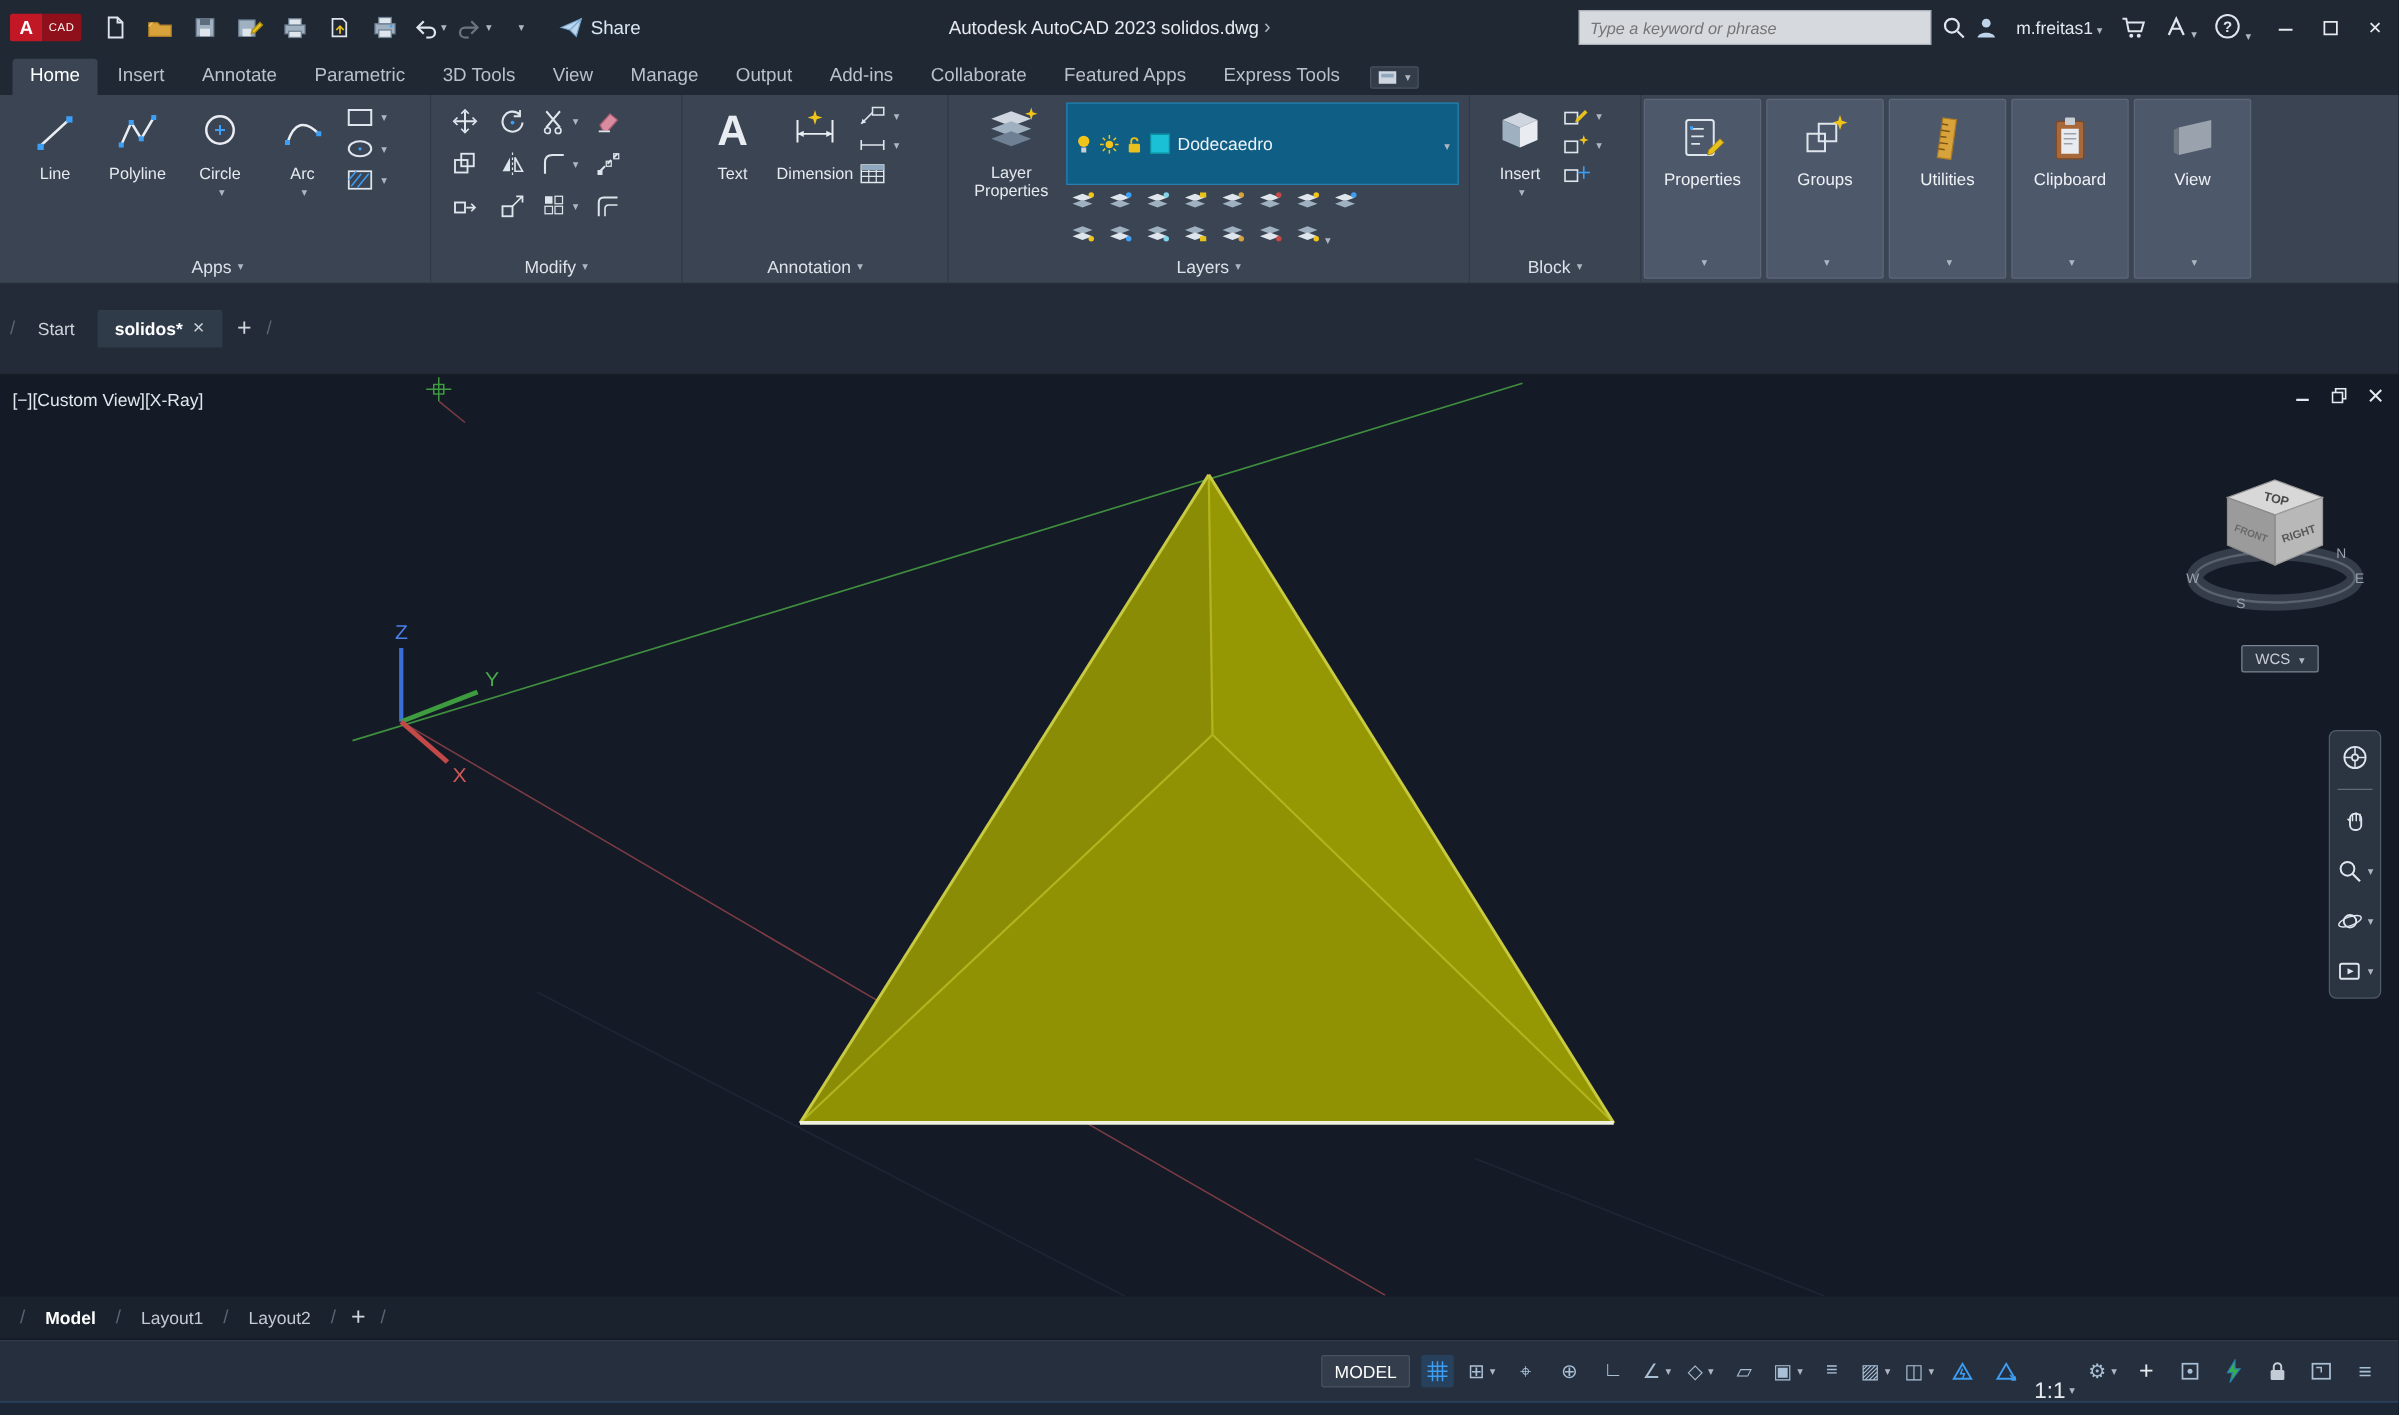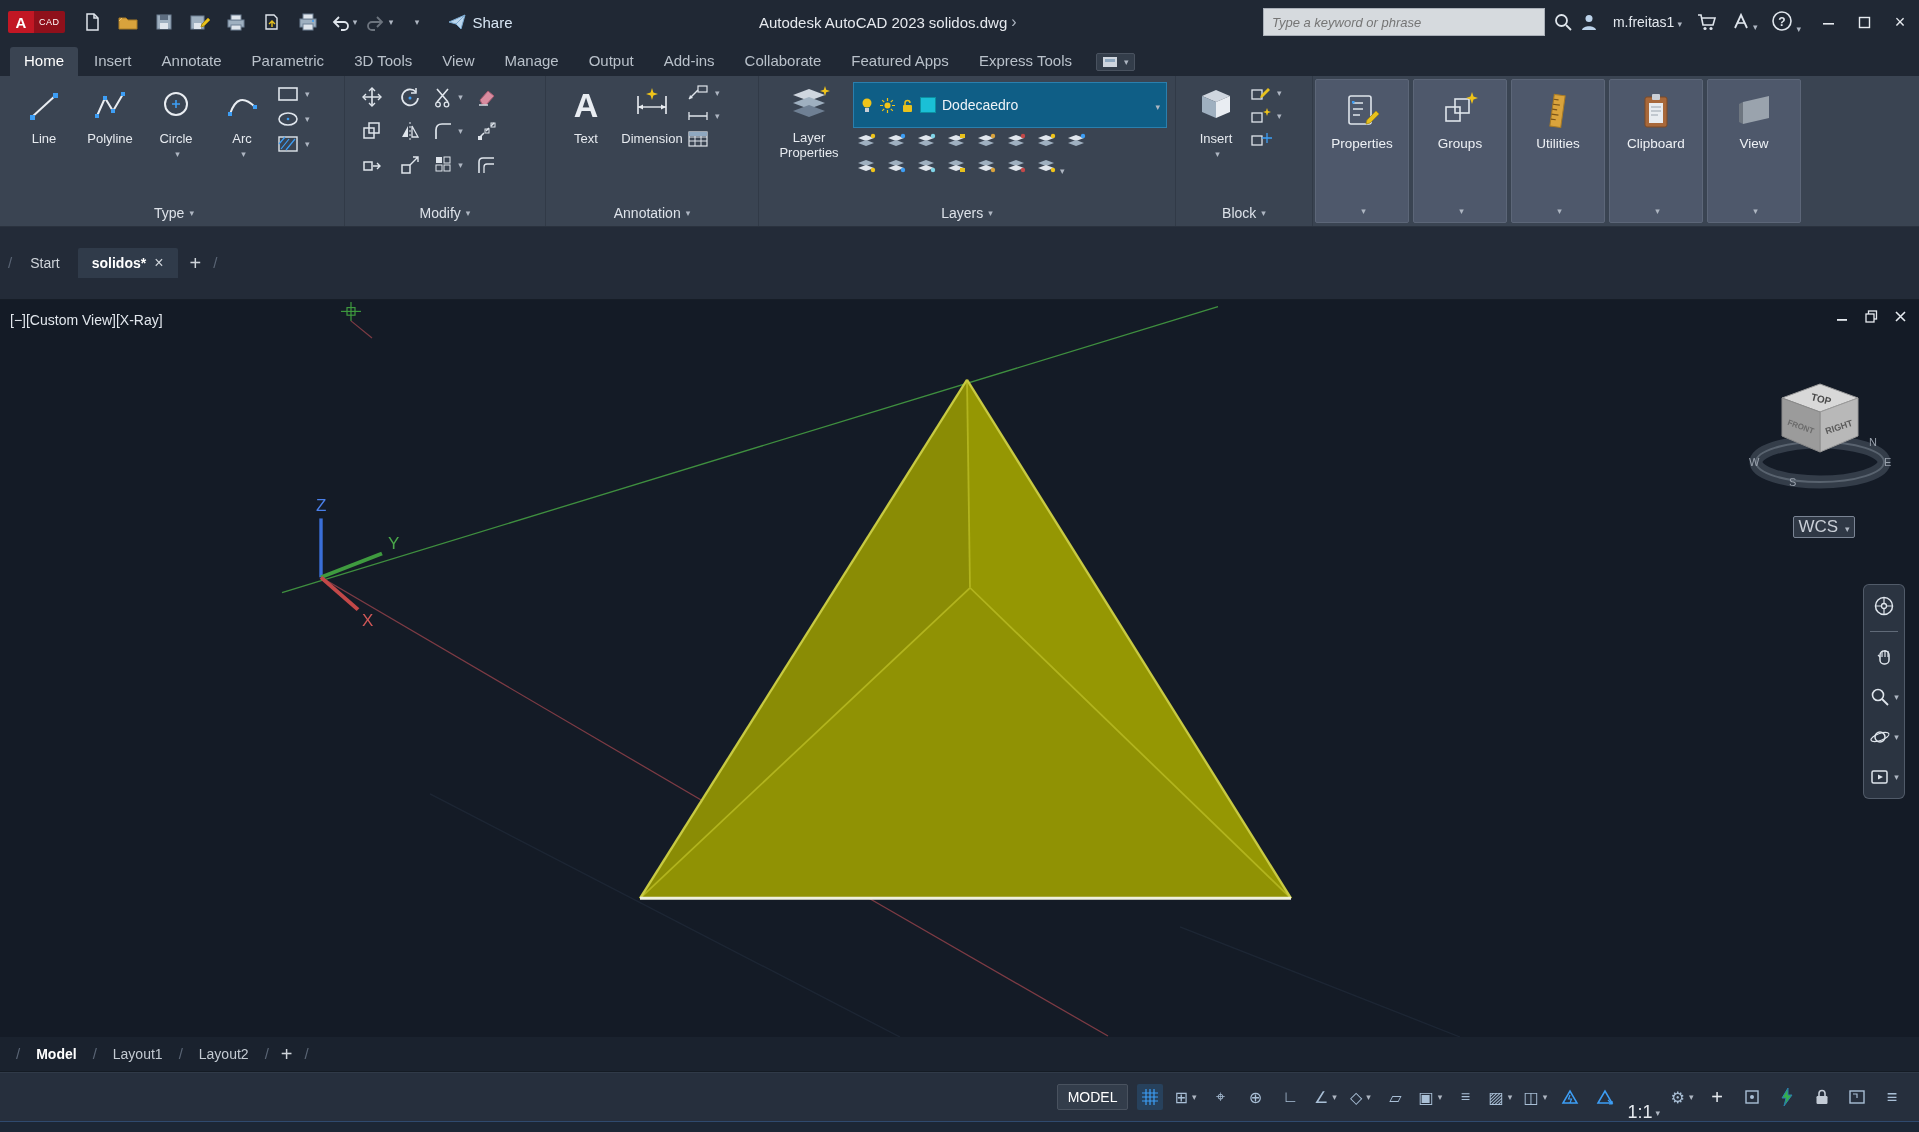--- a/index.html
+++ b/index.html
@@ -34,21 +34,21 @@
   .panel-label{height:26px;display:flex;align-items:center;justify-content:center;font-size:14px;color:#dde2e9;gap:2px;}
   .big-btn{width:64px;display:flex;flex-direction:column;align-items:center;gap:3px;color:#e6eaef;font-size:13px;text-align:center;}
   .big-ic{height:46px;display:flex;align-items:center;justify-content:center;}
   .glyph-A{font-size:34px;font-weight:bold;color:#e9edf2;line-height:1;}
   .scol{display:flex;flex-direction:column;gap:5px;padding-top:2px;}
   .sico{display:flex;align-items:center;gap:2px;}
   .mgrid{display:grid;grid-template-columns:repeat(4,38px);grid-auto-rows:34px;align-items:center;justify-items:center;padding-top:2px;}
   .mico{display:flex;align-items:center;gap:2px;}
   
   .layers-right{display:flex;flex-direction:column;gap:5px;}
-  .layer-combo{height:28px;width:300px;background:#0f5e86;border:1px solid #2a7fae;display:flex;align-items:center;gap:6px;padding:8px 6px;color:#eef3f8;font-size:14px;}
+  .layer-combo{height:28px;width:300px;background:#0f5e86;border:1px solid #2a7fae;display:flex;align-items:center;gap:6px;padding:18px 6px;color:#eef3f8;font-size:14px;}
   .layer-combo .swatch{width:14px;height:14px;background:#1ac0d6;border:1px solid #0c8fa0;}
   .layer-combo .cname{flex:1;}
   .lrow{display:flex;gap:8px;padding-left:2px;}
   
   .panel.collapsed{background:#4e586b;border:1px solid #5c6678;border-radius:2px;margin:3px 2px;width:92px;
      align-items:center;justify-content:flex-start;padding:10px 0 4px;display:flex;flex-direction:column;gap:4px;}
   .panel.collapsed .clabel{font-size:13.5px;color:#eef1f5;}
   .panel.collapsed .cdd{margin-top:auto;}
   
   .filetabs{height:38px;background:#232b38;display:flex;align-items:center;padding:17px 8px;gap:4px;border-bottom:1px solid #161d27;flex:0 0 auto;}
@@ -58,21 +58,21 @@
   .ftab .x{color:#cfd4da;font-weight:normal;font-size:16px;line-height:1;}
   .plusbtn{color:#cfd4da;font-size:20px;padding:0 8px;}
   
   .viewport{position:relative;flex:1;background:#141b26;overflow:hidden;}
   .scene{position:absolute;inset:0;width:100%;height:100%;}
   .vp-label{position:absolute;left:10px;top:12px;font-size:14px;color:#e2e7ed;}
   .vp-controls{position:absolute;right:12px;top:10px;display:flex;gap:16px;align-items:center;}
   .viewcube{position:absolute;right:24px;top:70px;width:150px;height:122px;}
   .wcsbtn{position:absolute;right:64px;top:216px;width:60px;height:20px;background:rgba(70,80,95,.55);
      border:1px solid #7a8494;border-radius:2px;display:flex;align-items:center;justify-content:center;gap:4px;
-     color:#c9ced6;font-size:17px;}
+     color:#c9ced6;font-size:12px;}
   .navbar{position:absolute;right:14px;top:284px;width:40px;background:rgba(62,72,88,.55);border:1px solid rgba(120,130,145,.5);
      border-radius:6px;display:flex;flex-direction:column;align-items:center;padding:6px 0;gap:10px;}
   .nav-ic{position:relative;display:flex;align-items:center;justify-content:center;width:30px;height:30px;}
   .nav-div{width:28px;height:1px;background:rgba(150,160,175,.5);}
   
   .layouttabs{height:34px;background:#1a222e;display:flex;align-items:center;padding:0 16px;gap:4px;flex:0 0 auto;border-bottom:1px solid #141b24;}
   .ltab{padding:4px 12px;font-size:14px;color:#c3cad2;}
   .ltab.active{color:#fff;font-weight:bold;}
   
   .statusbar{height:48px;background:#262f3d;border-top:1px solid #303a48;display:flex;align-items:center;
@@ -288,21 +288,21 @@
             </span>
           <span class="sico dd">
               <svg width="24" height="20">
                 <rect x="3" y="3" width="18" height="14" fill="none" stroke="#dfe5ec" stroke-width="1.4"></rect>
                 <path d="M5 15l8-10M10 16l9-11M3 10l6-7" stroke="#3d9ef5" stroke-width="1.2"></path>
               </svg>
             </span>
         </div>
       </div>
       <div class="panel-label dd">
-          <span>Type</span>
+          <span>Apps</span>
         </div>
     </div>
 
     <div class="panel" style="width:196px">
       <div class="panel-body" style="padding-top:2px">
         <div class="mgrid">
           <span class="mico">
               <svg width="22" height="22">
                 <path d="M11 3v16M3 11h16" stroke="#dfe5ec" stroke-width="1.6"></path>
                 <path d="M8 5l3-3 3 3M8 17l3 3 3-3M5 8L2 11l3 3M17 8l3 3-3 3" fill="none" stroke="#dfe5ec" stroke-width="1.4"></path>

